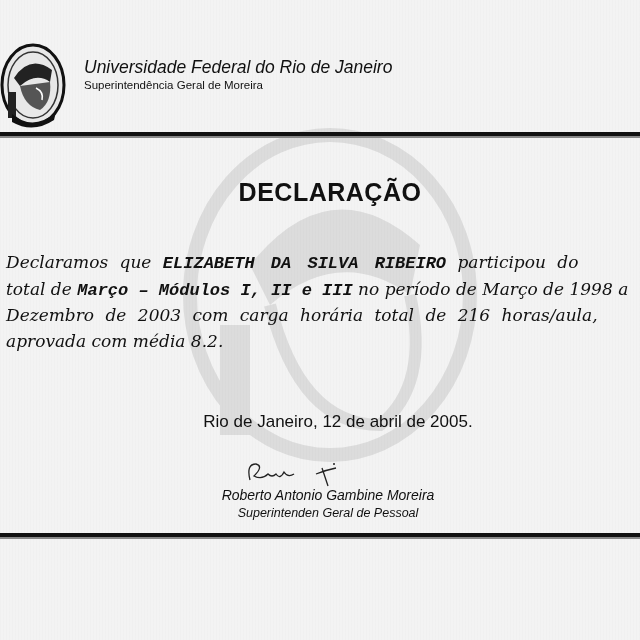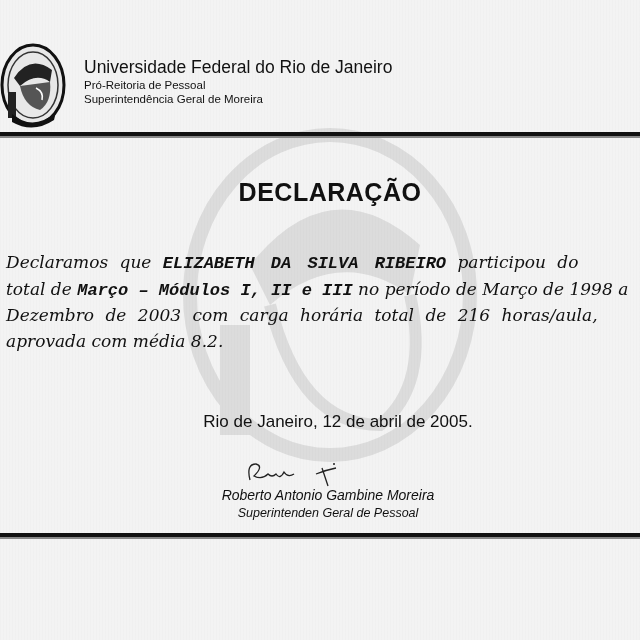--- a/index.html
+++ b/index.html
@@ -16,21 +16,21 @@
       #f3f3f3;
   }
   .watermark {
     position: absolute; left: 180px; top: 125px; width: 300px; height: 340px;
     opacity: 0.09;
   }
   .logo {
     position: absolute; left: 0px; top: 42px; width: 66px; height: 86px;
   }
   .header-text { position: absolute; left: 84px; top: 56px; }
-  .uni-name { font-size: 17.5px; line-height: 22px; color: #111; white-space: nowrap; }
+  .uni-name { font-size: 17.5px; line-height: 22px; color: #111; white-space: nowrap; font-style: italic; }
   .sub { font-size: 11.5px; line-height: 14px; color: #111; white-space: nowrap; }
   .rule {
     position: absolute; left: 0; width: 640px; height: 4px;
     background: #111;
     box-shadow: 0 2px 0 #888;
   }
   .rule.top { top: 132px; }
   .rule.bottom { top: 533px; }
   .title {
     position: absolute; left: 0; width: 660px; top: 178px; text-align: center;
@@ -75,21 +75,20 @@
     <ellipse cx="33" cy="43" rx="25" ry="33" fill="none" stroke="#333" stroke-width="1.5"></ellipse>
     <path d="M14 36 Q30 12 52 28 L50 40 Q36 30 20 44 Z" fill="#222"></path>
     <path d="M20 44 Q24 64 40 68 Q52 60 50 40" fill="#555"></path>
     <path d="M36 46 Q44 50 42 58" fill="none" stroke="#fff" stroke-width="1.5"></path>
     <rect x="8" y="50" width="8" height="26" fill="#222"></rect>
     <path d="M12 72 Q33 90 56 70 L54 78 Q33 92 12 80 Z" fill="#111"></path>
   </svg>
 
   <div class="header-text">
     <div class="uni-name">Universidade Federal do Rio de Janeiro</div>
-    <div class="sub">Pró-Reitoria de Pessoal</div>
     <div class="sub">Superintendência Geral de Moreira</div>
   </div>
 
   <div class="rule top"></div>
 
   <div class="title">DECLARAÇÃO</div>
 
   <div class="body-text">
     <span class="line just"><span>Declaramos que </span><b>ELIZABETH DA SILVA RIBEIRO</b><span> participou do</span></span>
     <span class="line"><span>total de </span><b>Março – Módulos I, II e III</b><span> no período de Março de 1998 a</span></span>

